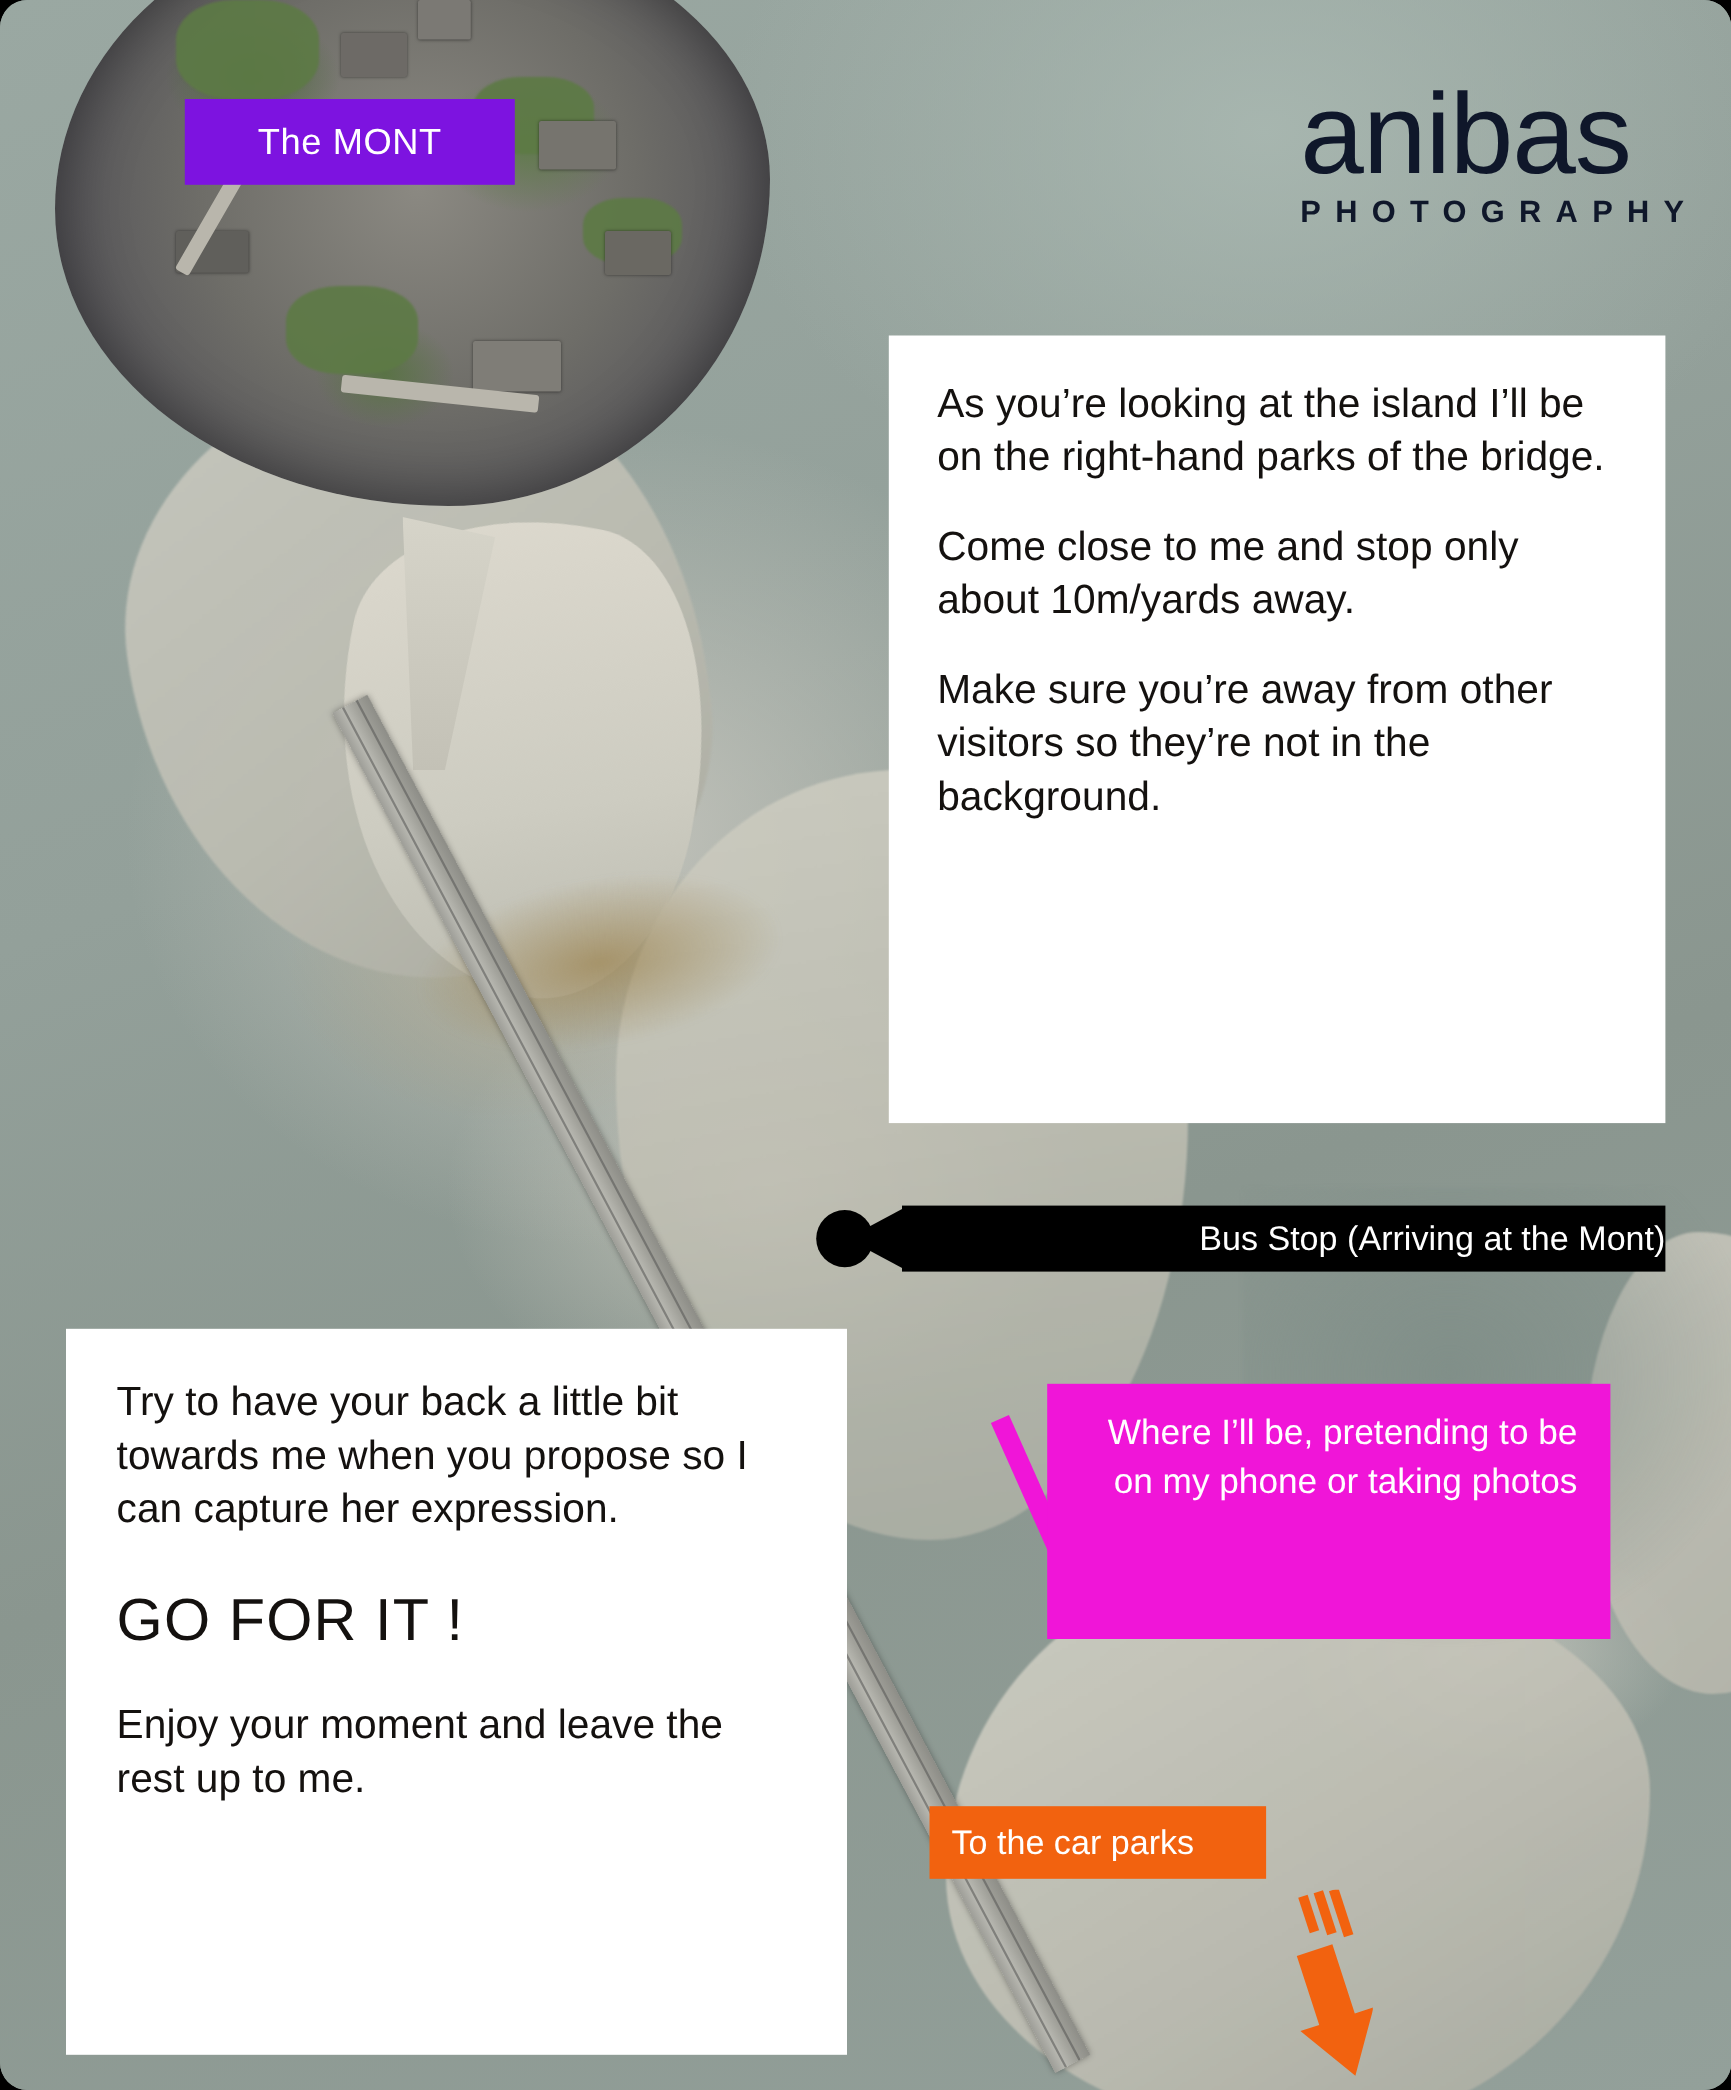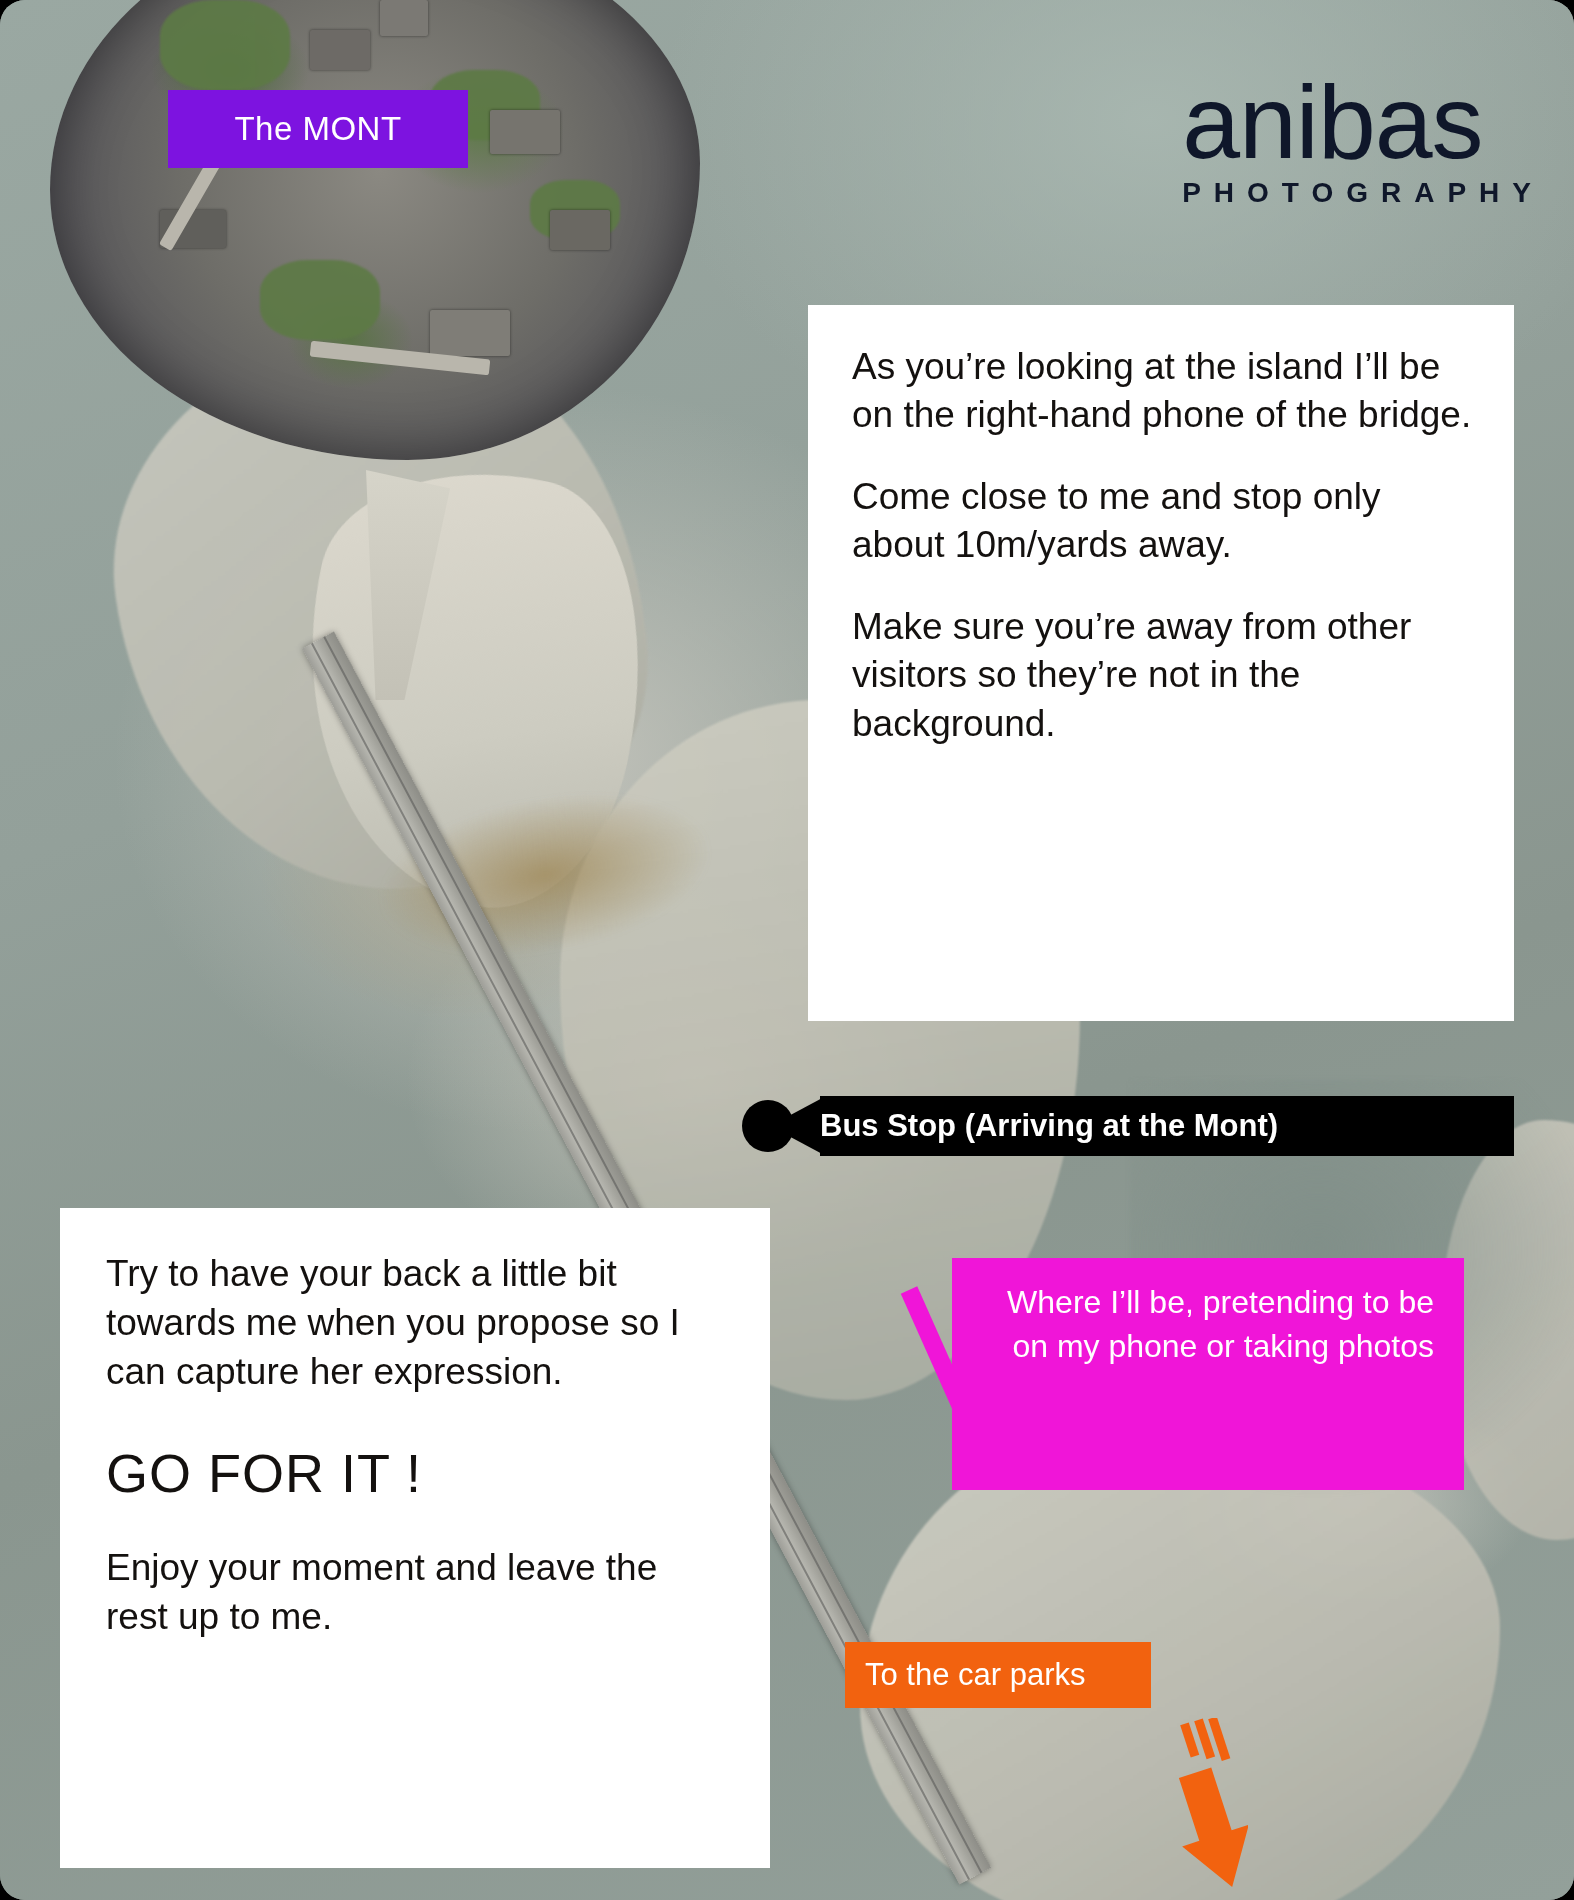--- a/index.html
+++ b/index.html
@@ -218,23 +218,22 @@
     margin: 46px 0 40px 0;
   }
 
   .bus-bar {
     left: 820px; top: 1096px;
     width: 694px; height: 60px;
     background: #000;
     color: #fff;
     display: flex;
     align-items: center;
-    justify-content: flex-start;
+    justify-content: flex-end;
     font-size: 31px;
-    font-weight: bold;
   }
   .bus-arrow {
     position: absolute;
     left: 770px; top: 1096px;
     width: 56px; height: 60px;
     background: #000;
     clip-path: polygon(0% 50%, 100% 0%, 100% 100%);
   }
   .bus-dot {
     position: absolute;
@@ -321,21 +320,21 @@
   <div class="label-box purple-tag">
     <span>The MONT</span>
   </div>
 
   <div class="logo">
     <div class="word">anibas</div>
     <div class="sub">PHOTOGRAPHY</div>
   </div>
 
   <div class="label-box white-card card-top-right">
-    <p>As you’re looking at the island I’ll be on the right-hand phone of the bridge.</p>
+    <p>As you’re looking at the island I’ll be on the right-hand parks of the bridge.</p>
     <p>Come close to me and stop only about 10m/yards away.</p>
     <p>Make sure you’re away from other visitors so they’re not in the background.</p>
   </div>
 
   <div class="bus-dot"></div>
   <div class="bus-arrow"></div>
   <div class="label-box bus-bar">
     <span>Bus Stop (Arriving at the Mont)</span>
   </div>
 

